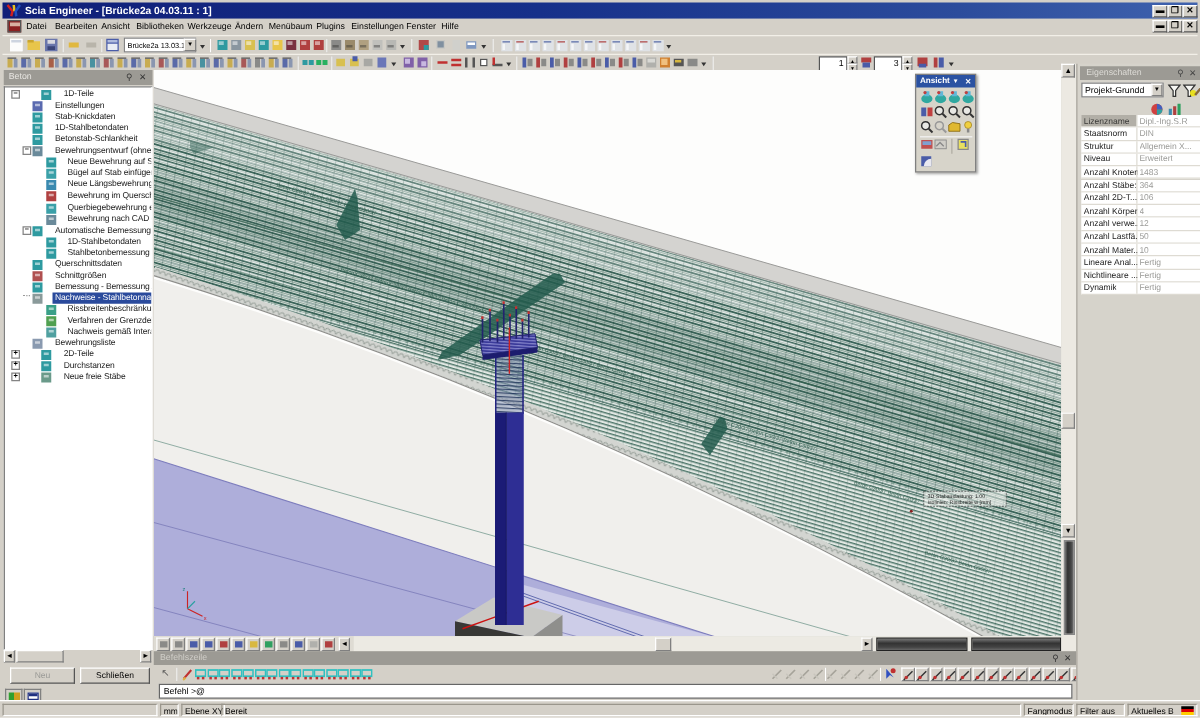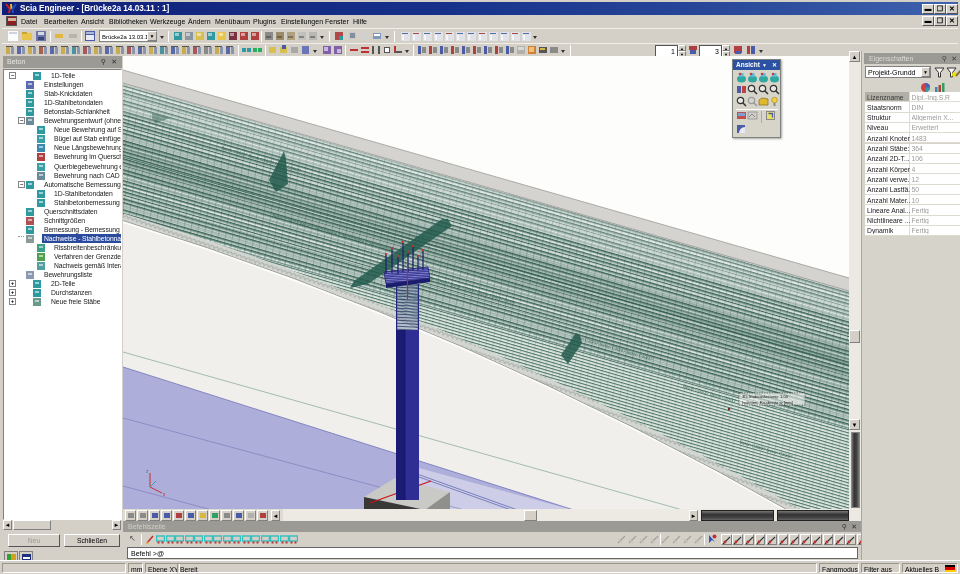--- a/index.html
+++ b/index.html
@@ -53,21 +53,21 @@
 #anstitle{position:absolute;left:0;top:0;width:47px;height:10px;background:#2b52a2;color:#fff;font-size:6.5px;font-weight:bold;padding:1px 0 0 3px}
 </style></head>
 <body>
 
 <div class="abs" id="titlebar">
   <svg class="abs" style="left:3px;top:1px" width="12" height="11" viewBox="0 0 12 11">
     <path d="M1 1 L5 6 L4 10" stroke="#d02020" stroke-width="2" fill="none"></path>
     <path d="M6 1 L6.5 6" stroke="#e8c020" stroke-width="2" fill="none"></path>
     <path d="M11 1 L7.5 6 L8 10" stroke="#2050c0" stroke-width="2" fill="none"></path>
   </svg>
-  <span class="t">Scia Engineer - [Brücke2a 14.03.11 : 1]</span>
+  <span class="t">Scia Engineer - [Brücke2a 04.03.11 : 1]</span>
   <div class="wbtn" style="left:920px">▬</div>
   <div class="wbtn" style="left:932px">❐</div>
   <div class="wbtn" style="left:944px">✕</div>
 </div>
 
 <div class="abs" id="menubar">
   <div class="abs" style="left:4px;top:1px;width:11px;height:10px;background:#8c2020;border:1px solid #555">
       <div class="abs" style="left:1px;top:1px;width:8px;height:3px;background:#d8b0a0"></div>
     </div>
   <span class="m" style="left:19px">Datei</span>

